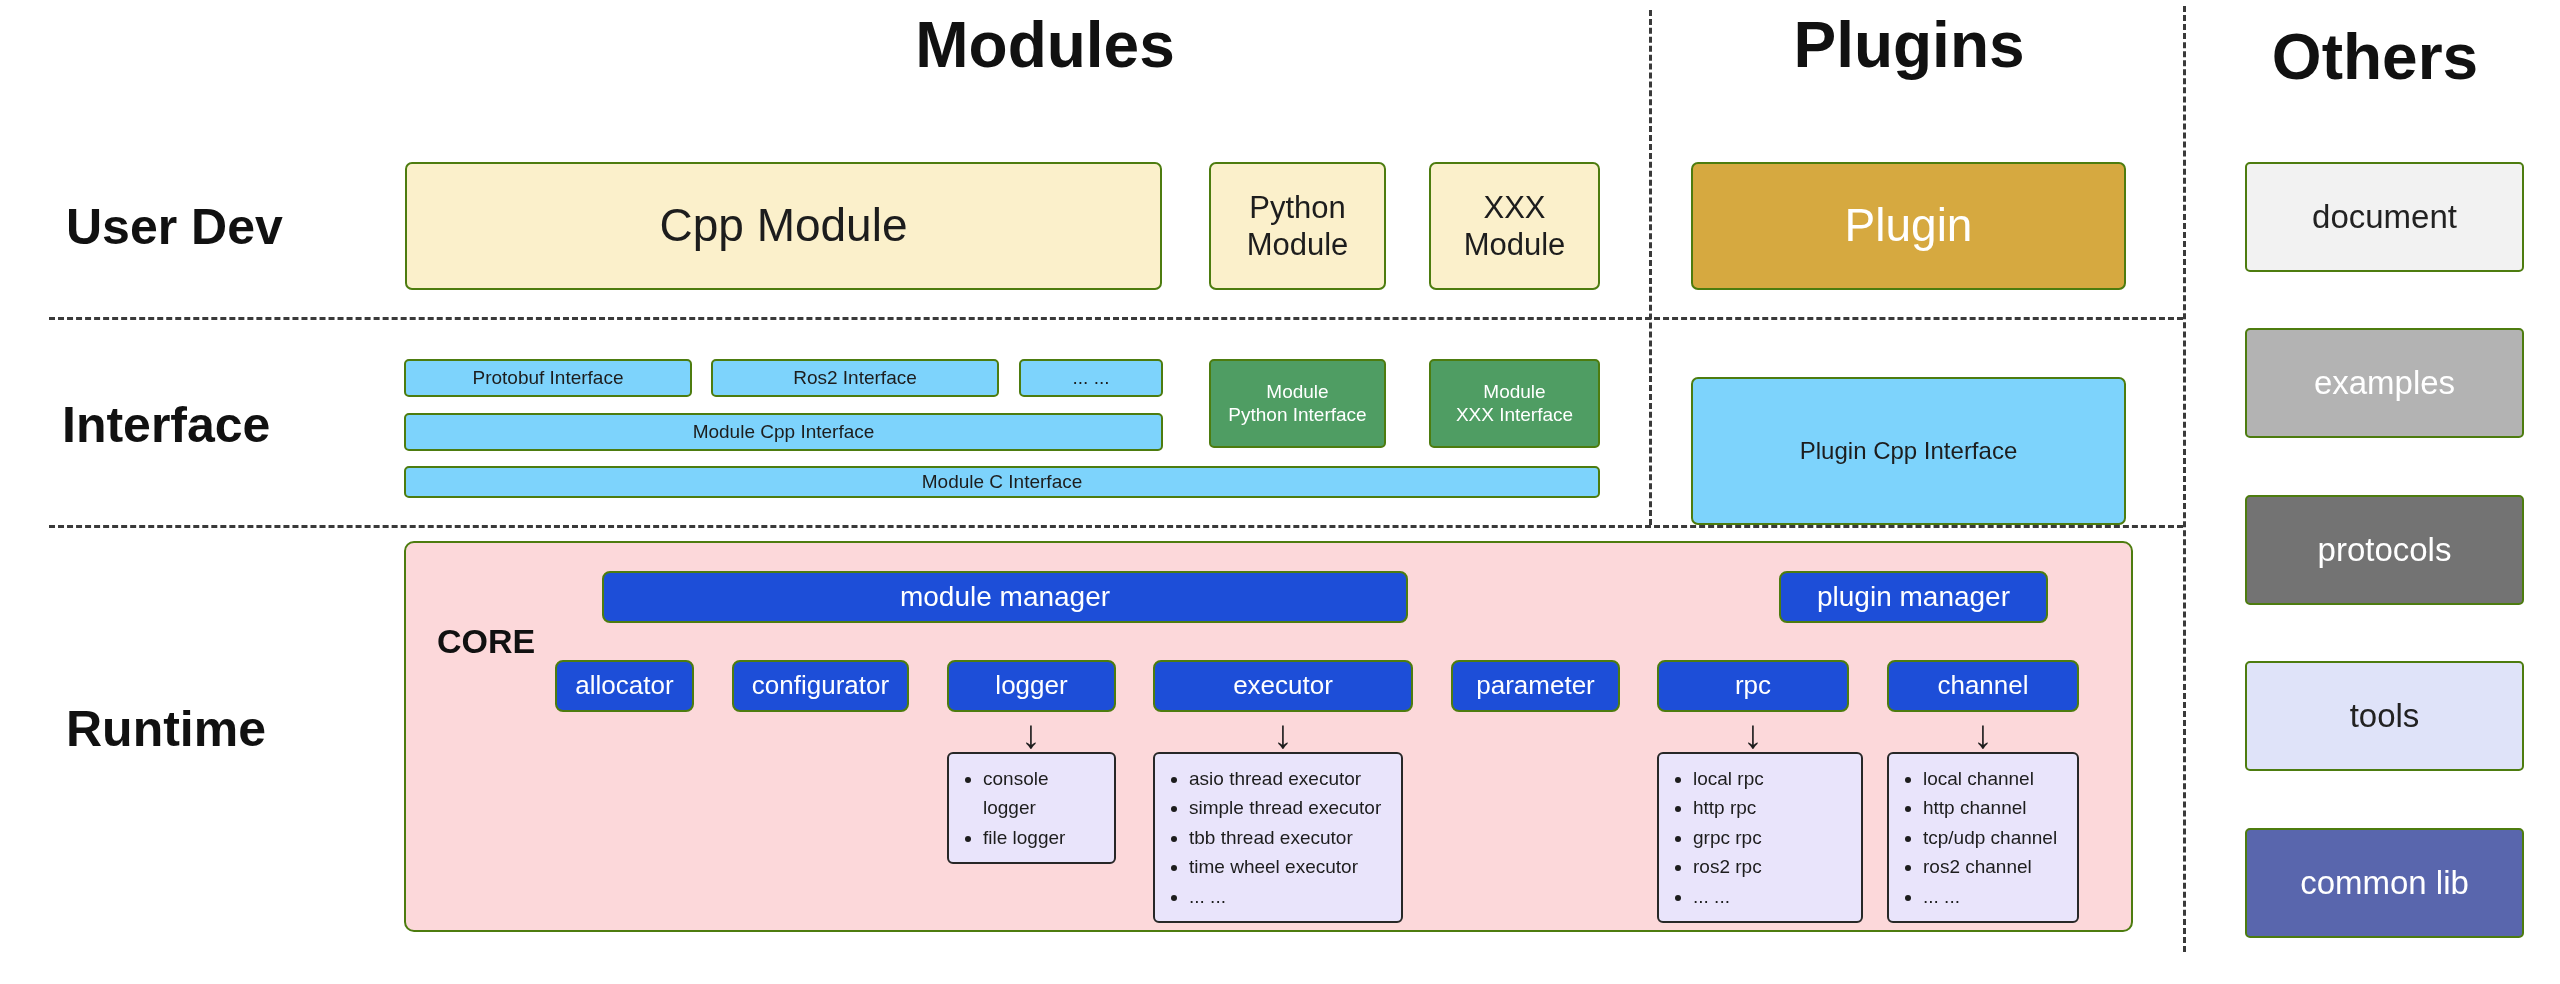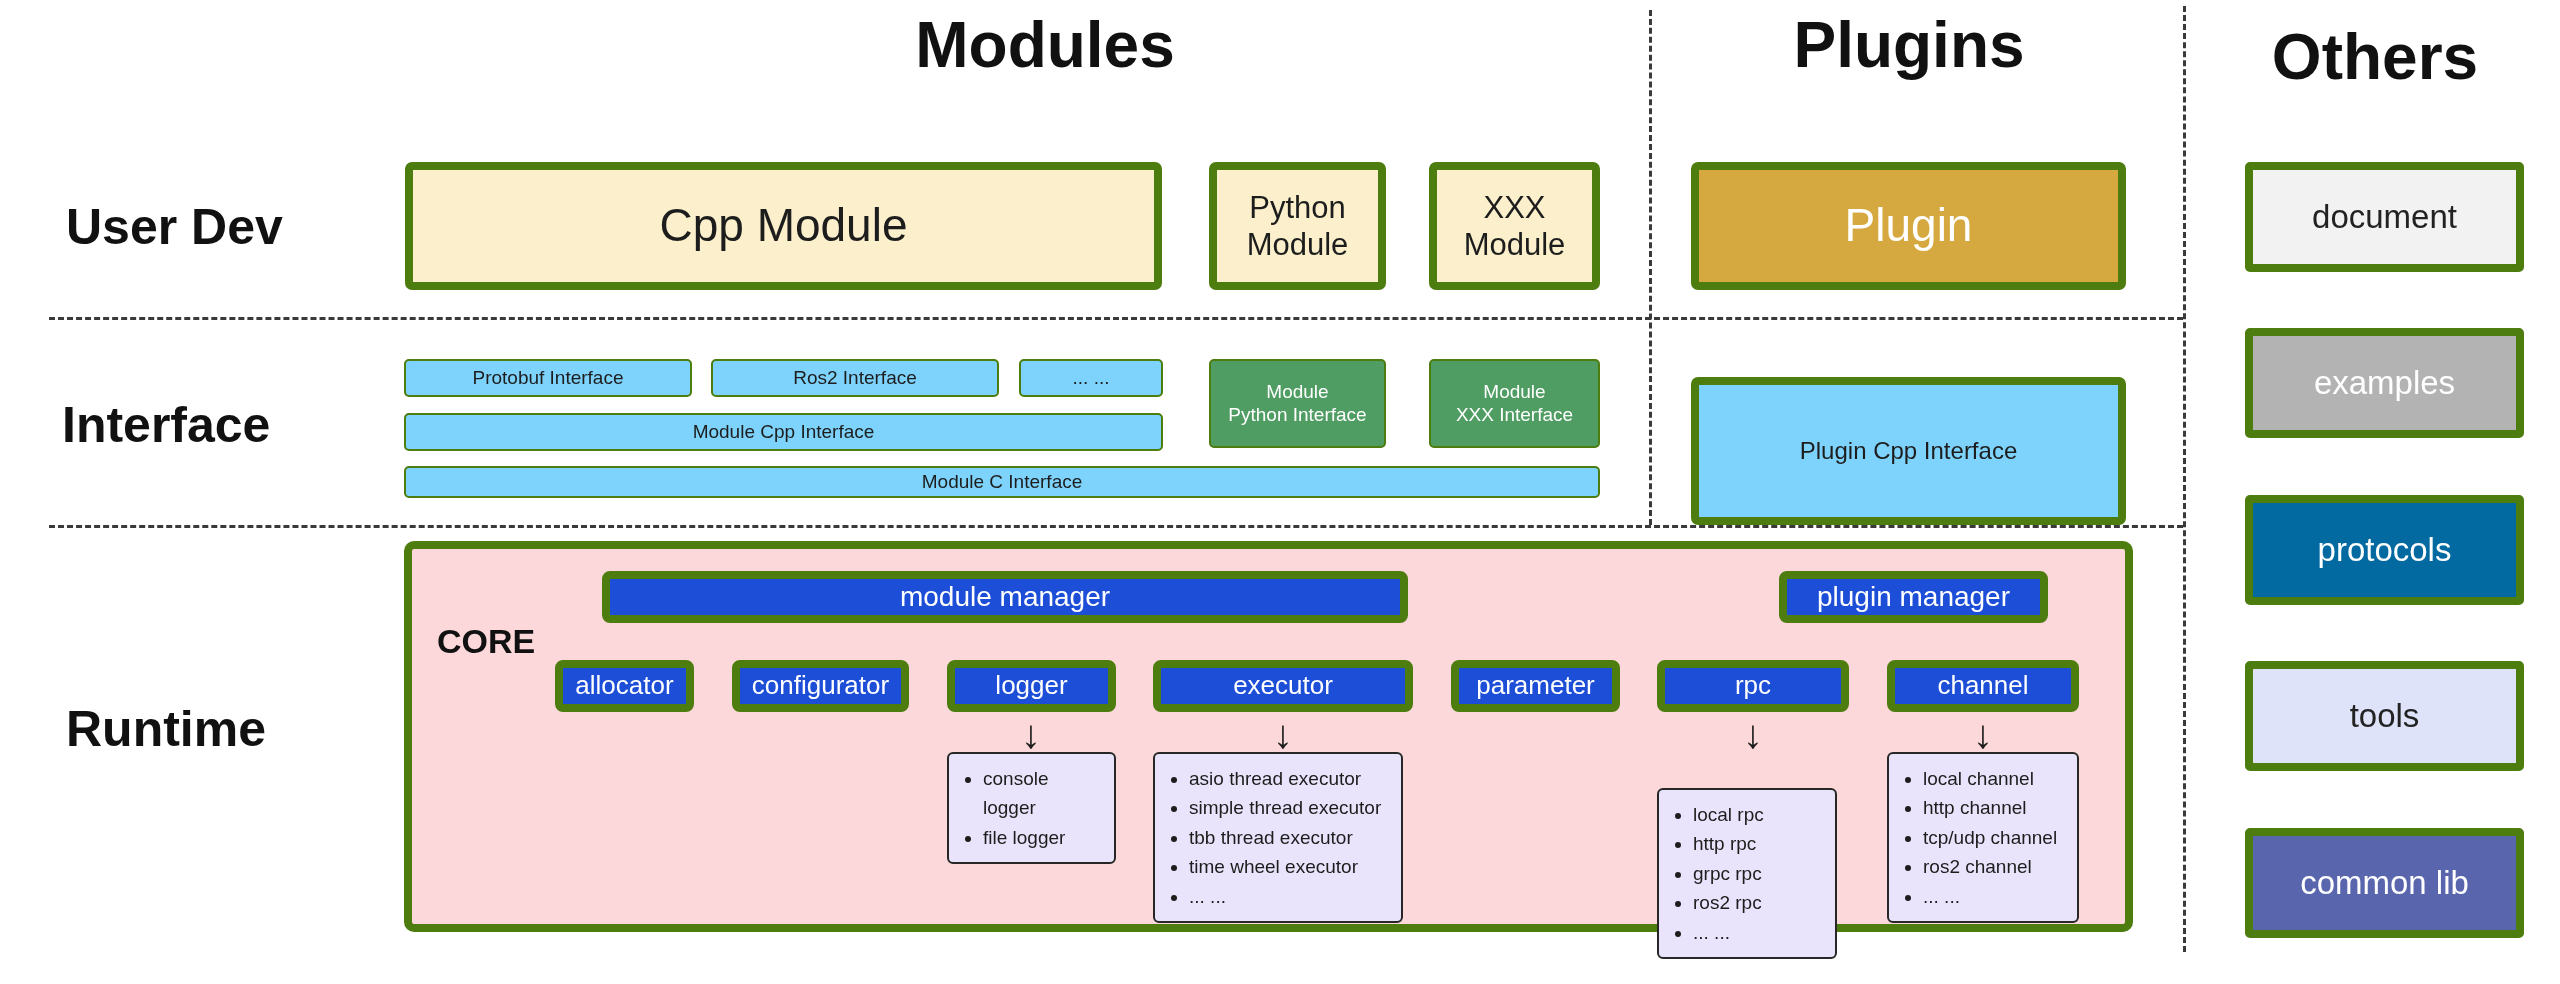--- a/index.html
+++ b/index.html
@@ -6,21 +6,21 @@
   html,body { background:#ffffff; }
   body { font-family:"Liberation Sans", sans-serif; color:#1d1d1d; }
   #canvas { position:relative; width:2560px; height:984px; background:#ffffff; overflow:hidden; }
 
   .title { position:absolute; font-size:64px; font-weight:600; color:#111; text-align:center; }
   .rowlabel { position:absolute; font-size:50px; font-weight:600; color:#111; }
 
   .vline { position:absolute; width:0; border-left:3px dashed #3a3a3a; }
   .hline { position:absolute; height:0; border-top:3px dashed #3a3a3a; }
 
-  .box { position:absolute; border:8px solid #4d7c0f; border-radius:7px;
+  .box { position:absolute; border:2px solid #4d7c0f; border-radius:7px;
          display:flex; align-items:center; justify-content:center;
          text-align:center; line-height:1.2; }
   .pre { white-space:pre-line; }
 
   .cream  { background:#fbf0cb; }
   .gold   { background:#d6a940; color:#ffffff; }
   .lgreen { background:#7dd3fc; }
   .dgreen { background:#4f9d63; color:#ffffff; }
   .pink   { background:#fcd8da; border-radius:10px; }
   .red    { background:#1d4ed8; color:#ffffff; border-radius:8px; }
@@ -29,21 +29,21 @@
          text-align:left; }
   .lav ul { list-style:disc; margin:0; padding:10px 10px 10px 34px; }
   .lav li { font-size:19px; line-height:1.55; color:#1d1d1d; }
 
   .arrow { position:absolute; font-size:40px; font-weight:bold; color:#1d1d1d;
            width:44px; text-align:center; line-height:1; }
 
   .others-box { border-radius:5px; font-size:33px; }
   .o-document  { background:#f2f2f2; color:#222222; }
   .o-examples  { background:#b3b3b3; color:#ffffff; }
-  .o-protocols { background:#0369a1; color:#ffffff; }
+  .o-protocols { background:#737373; color:#ffffff; }
   .o-tools     { background:#dfe3f9; color:#222222; }
   .o-commonlib { background:#5966ad; color:#ffffff; }
 
   .corelabel { position:absolute; font-size:34px; font-weight:bold; color:#111; }
 </style>
 </head>
 <body>
 
 <div id="canvas">
 
@@ -105,21 +105,21 @@
   </div>
   <div class="lav" style="left:1153px; top:752px; width:250px; min-height:143px;">
     <ul>
         <li>asio thread executor</li>
         <li>simple thread executor</li>
         <li>tbb thread executor</li>
         <li>time wheel executor</li>
         <li>... ...</li>
       </ul>
   </div>
-  <div class="lav" style="left:1657px; top:788px; width:180px; min-height:143px;">
+  <div class="lav" style="left:1657px; top:752px; width:206px; min-height:143px;">
     <ul>
         <li>local rpc</li>
         <li>http rpc</li>
         <li>grpc rpc</li>
         <li>ros2 rpc</li>
         <li>... ...</li>
       </ul>
   </div>
   <div class="lav" style="left:1887px; top:752px; width:192px; min-height:143px;">
     <ul>

